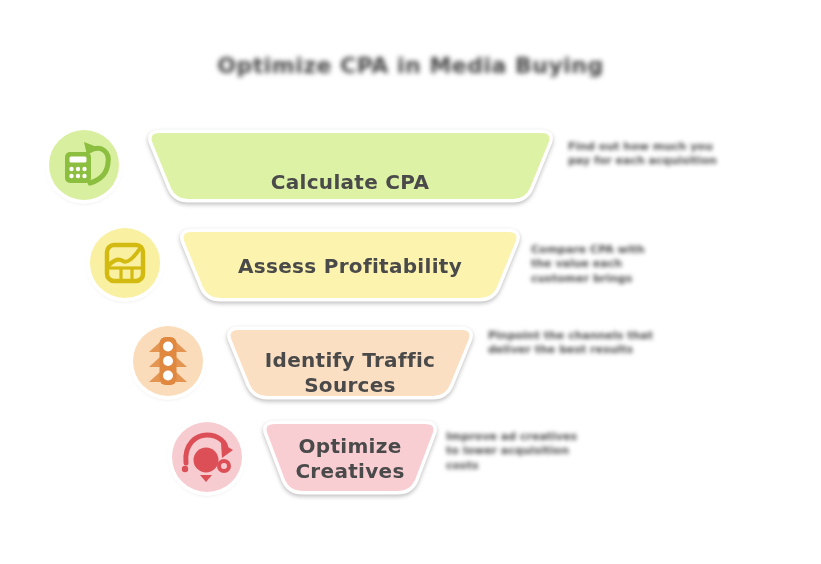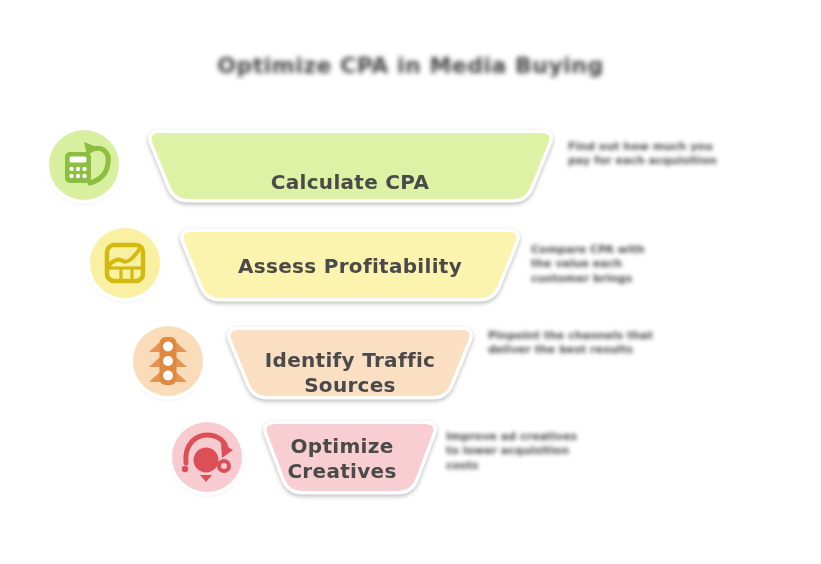--- a/index.html
+++ b/index.html
@@ -54,21 +54,21 @@
   <path class="shape" d="M 22 10 L 244 10 Q 256 10 251 21 L 233 65 Q 228 76 216 76 L 50 76 Q 38 76 33 65 L 15 21 Q 10 10 22 10 Z" fill="#fbdfc3"></path>
 </svg>
 
 <svg class="abs stage-svg" style="left:253px;top:414px;" width="194" height="93" viewBox="0 0 194 93">
   <path class="shape" d="M 22 10 L 172 10 Q 184 10 179 21 L 162 66 Q 157 77 145 77 L 49 77 Q 37 77 32 66 L 15 21 Q 10 10 22 10 Z" fill="#f9ced3"></path>
 </svg>
 
 <div class="abs stage-label" style="left:150px;top:158px;width:400px;margin-top:12px;">Calculate CPA</div>
 <div class="abs stage-label" style="left:150px;top:254px;width:400px;text-align:center;">Assess Profitability</div>
 <div class="abs stage-label" style="left:230px;top:348px;width:240px;">Identify Traffic Sources</div>
-<div class="abs stage-label" style="left:260px;top:434px;width:164px;">Optimize Creatives</div>
+<div class="abs stage-label" style="left:268px;top:434px;width:164px;">Optimize Creatives</div>
 
 <div class="abs stage-desc" style="left:568px;top:140px;width:152px;">Find out how much you pay for each acquisition</div>
 <div class="abs stage-desc" style="left:531px;top:243px;width:120px;">Compare CPA with the value each customer brings</div>
 <div class="abs stage-desc" style="left:488px;top:329px;width:168px;">Pinpoint the channels that deliver the best results</div>
 <div class="abs stage-desc" style="left:446px;top:430px;width:138px;">Improve ad creatives to lower acquisition costs</div>
 
 <div class="abs icon-badge" style="left:49px;top:130px;background:#d9efa0;color:#8cbe3f;">
   <svg width="70" height="70" viewBox="0 0 70 70">
     <path d="M 40 21 C 52 14 61 22 59 33 C 58 44 51 50 41 53" fill="none" stroke="currentColor" stroke-width="5" stroke-linecap="round"></path>
     <polygon points="35,12 48,17 38,25" fill="currentColor"></polygon>

